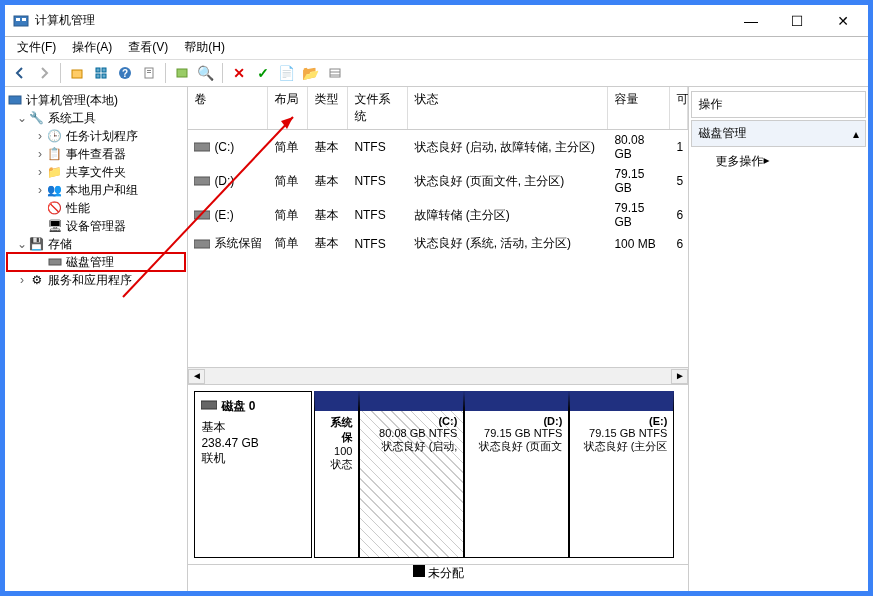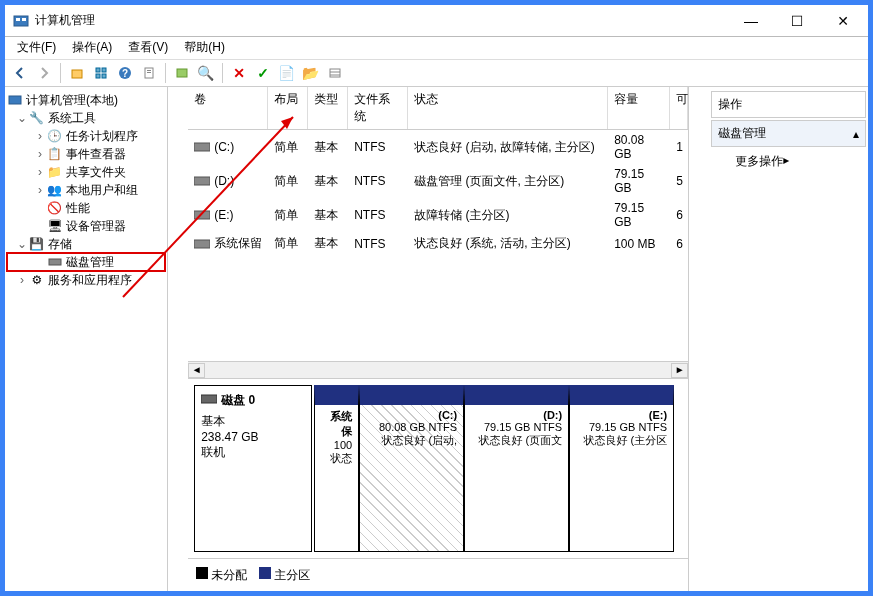--- a/index.html
+++ b/index.html
@@ -8,21 +8,21 @@
 .titlebar { height: 32px; display: flex; align-items: center; padding: 0 2px 0 8px; border-bottom: 1px solid #bbb; }
 .titlebar .icon { width: 16px; height: 16px; margin-right: 6px; display: inline-flex; align-items: center; }
 .titlebar .title { flex: 1; font-size: 12px; }
 .winbtns { display: flex; }
 .winbtns div { width: 46px; height: 30px; display: flex; align-items: center; justify-content: center; font-size: 14px; cursor: pointer; }
 .menubar { height: 22px; display: flex; align-items: flex-start; padding: 0 4px; font-size: 12px; }
 .menubar span { padding: 2px 8px; cursor: pointer; }
 .toolbar { height: 28px; display: flex; align-items: center; padding: 0 4px; border-top: 1px solid #ddd; border-bottom: 1px solid #ccc; gap: 2px; }
 .tbtn { width: 22px; height: 22px; display: flex; align-items: center; justify-content: center; cursor: pointer; font-size: 14px; }
 .tsep { width: 1px; height: 20px; background: #ccc; margin: 0 3px; }
-.body { flex: 1; display: flex; overflow: hidden; gap: 20px; }
+.body { flex: 1; display: flex; overflow: hidden; }
 .leftpane { width: 195px; border-right: 1px solid #ccc; padding: 4px 2px; overflow: auto; }
 .tree-item { display: flex; align-items: center; height: 18px; padding: 1px 0; white-space: nowrap; cursor: pointer; }
 .tree-item.selected { outline: 2px solid #d00; outline-offset: -1px; }
 .expander { width: 14px; text-align: center; color: #666; }
 .ticon { width: 16px; height: 16px; margin-right: 3px; display: inline-flex; align-items: center; justify-content: center; font-size: 12px; }
 .centerpane { flex: 1; display: flex; flex-direction: column; border-right: 1px solid #ccc; position: relative; }
 .volume-list { flex: 1; overflow: auto; position: relative; }
 .volume-header { display: flex; border-bottom: 1px solid #ccc; background: #fff; position: sticky; top: 0; }
 .vh-cell { padding: 4px 6px; border-right: 1px solid #ddd; font-size: 12px; cursor: pointer; }
 .volume-row { display: flex; }
@@ -31,21 +31,21 @@
 .hscroll { height: 17px; border-top: 1px solid #ccc; background: #f0f0f0; display: flex; align-items: center; }
 .hscroll .btn { width: 17px; height: 15px; background: #f0f0f0; border: 1px solid #ccc; text-align: center; font-size: 10px; cursor: pointer; }
 .hscroll .track { flex: 1; height: 15px; }
 .disk-map { height: 180px; border-top: 1px solid #ccc; display: flex; position: relative; }
 .disk-info { width: 118px; border: 1px solid #000; margin: 6px 0 6px 6px; padding: 6px; background: #fff; }
 .disk-info .hdr { display: flex; align-items: center; gap: 4px; font-weight: bold; margin-bottom: 4px; }
 .partitions { flex: 1; display: flex; margin: 6px 6px 6px 2px; text-align: right; }
 .partition { border: 1px solid #000; border-top: 20px solid #203080; display: flex; flex-direction: column; padding: 4px 6px; font-size: 11px; overflow: hidden; }
 .partition.hatched { background-image: repeating-linear-gradient(45deg, #fff 0 6px, #ccc 6px 7px); }
 .partition .name { font-weight: bold; }
-.legend { height: 33px; border-top: 1px solid #ccc; display: flex; align-items: center; padding: 0 8px; gap: 12px; font-size: 12px; }
+.legend { height: 27px; border-top: 1px solid #ccc; display: flex; align-items: center; padding: 0 8px; gap: 12px; font-size: 12px; flex-direction: column; }
 .legend .sw { width: 12px; height: 12px; display: inline-block; margin-right: 3px; }
 .rightpane { width: 190px; padding: 4px 2px; display: flex; flex-direction: column; }
 .rp-header { padding: 4px 6px; border: 1px solid #ccc; font-size: 12px; }
 .rp-section { background: #eef3fa; border: 1px solid #ccc; padding: 4px 6px; display: flex; align-items: center; justify-content: space-between; margin-top: 2px; }
 .rp-item { padding: 6px 10px 6px 24px; display: flex; justify-content: flex-start; cursor: pointer; }
 .arrow-annotation { position: absolute; pointer-events: none; z-index: 50; }
 </style>
 </head>
 <body>
 
@@ -239,21 +239,21 @@
                 <span class="vol-icon">
                   <svg width="16" height="10" viewBox="0 0 16 10">
                     <rect x="0" y="1" width="16" height="8" fill="#888" stroke="#555"></rect>
                   </svg>
                 </span>
                 <span>(D:)</span>
               </div>
               <div class="vr-cell" style="width:40px">简单</div>
               <div class="vr-cell" style="width:40px">基本</div>
               <div class="vr-cell" style="width:60px">NTFS</div>
-              <div class="vr-cell" style="width:200px">磁盘管理 (页面文件, 主分区)</div>
+              <div class="vr-cell" style="width:200px">状态良好 (页面文件, 主分区)</div>
               <div class="vr-cell" style="width:62px">79.15 GB</div>
               <div class="vr-cell" style="width:18px">5</div>
             </div>
             <div class="volume-row">
               <div class="vr-cell" style="width:80px">
                 <span class="vol-icon">
                   <svg width="16" height="10" viewBox="0 0 16 10">
                     <rect x="0" y="1" width="16" height="8" fill="#888" stroke="#555"></rect>
                   </svg>
                 </span>

